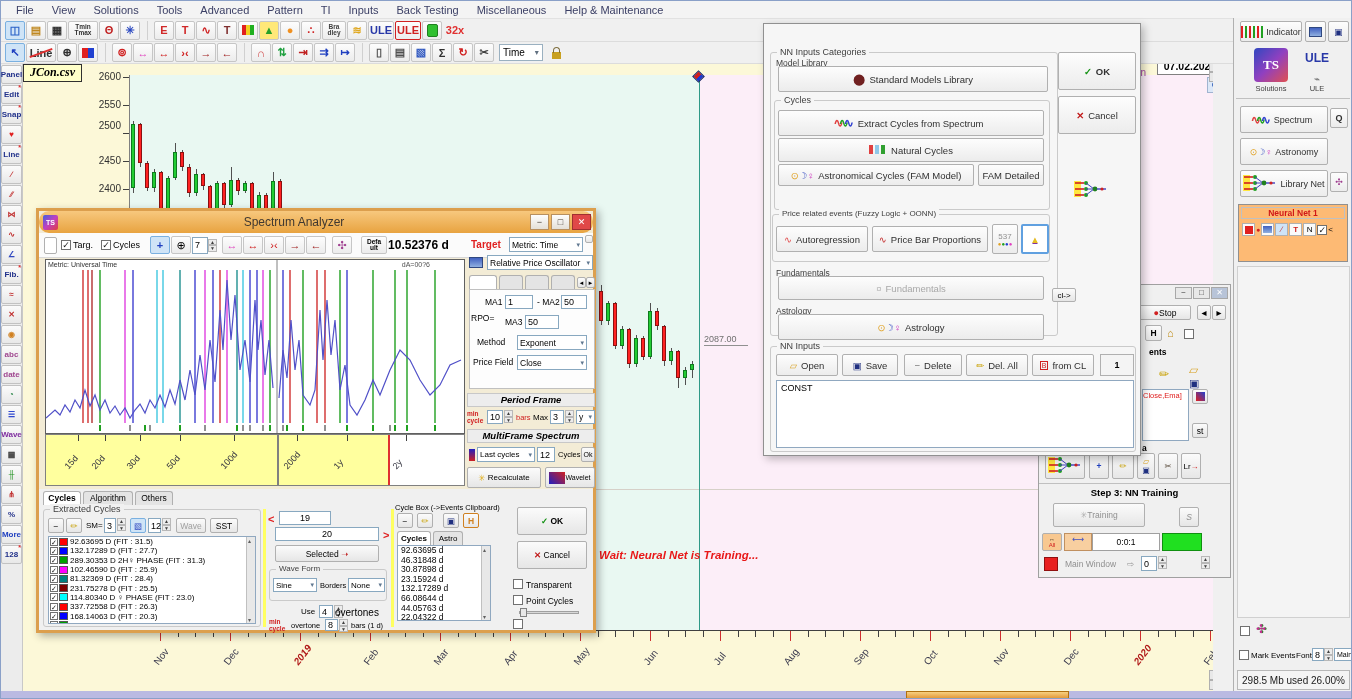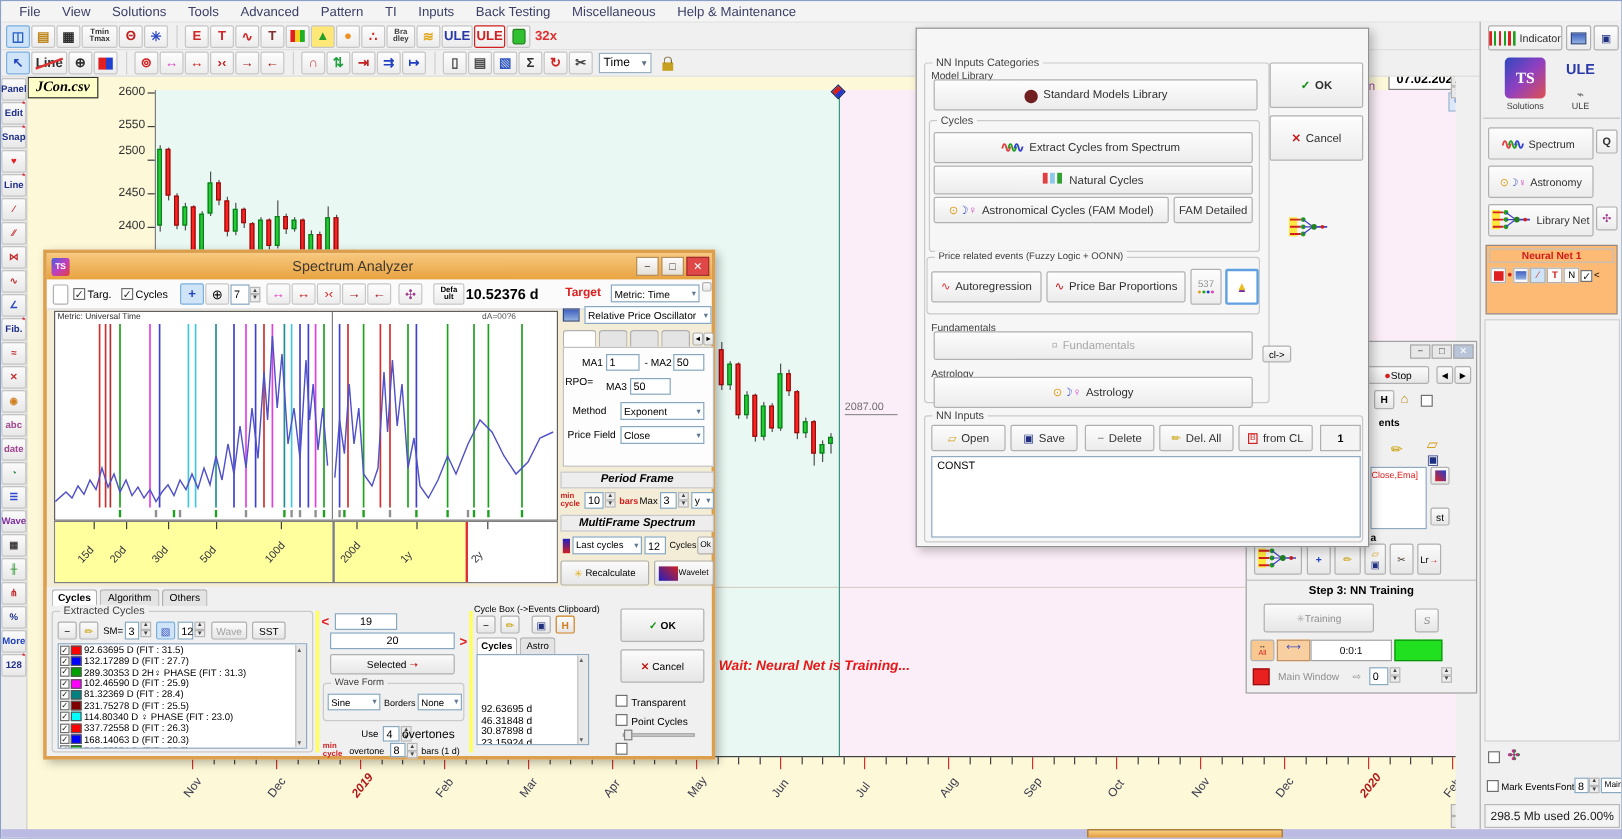--- a/index.html
+++ b/index.html
@@ -69,21 +69,21 @@
   .sel { border:1px solid #88a8c0; background:#fff; display:flex; align-items:center; justify-content:space-between; padding:0 2px; font-size:8.5px; }
   .sel:after { content:"▾"; color:#607890; font-size:7px; margin-left:2px; }
   .spin { display:inline-flex; flex-direction:column; width:9px; }
   .spin span { font-size:5px; line-height:4.5px; text-align:center; color:#404040; border:1px solid #b8b8b8; background:#ececec; }
   .inp { border:1px solid #88a8c0; background:#fff; font-size:9px; padding:0 2px; display:flex; align-items:center; }
   .red-stack { color:#d02020; font-size:6.5px; line-height:6.5px; font-weight:bold; }
   .hdr-italic { font-weight:bold; font-style:italic; font-size:9.5px; text-align:center; background:#ededed; border:1px solid #c8c8c8; }
 
   
   .spectrum { position:absolute; left:35px; top:207px; width:560px; height:425px; border:3px solid #dc9f4d; background:#f3ecd6; z-index:3; box-shadow:3px 3px 8px rgba(0,0,0,.3); }
-  .sp-title { position:absolute; left:0; top:0; width:554px; height:22px; background:linear-gradient(#f7c87e,#e8a340); display:flex; align-items:center; }
+  .sp-title { position:absolute; left:0; top:0; width:554px; height:22px; background:linear-gradient(#f7c87e,#e8a340); display:flex; align-items:center;border-radius:10px; }
   .sp-title .cap { flex:1; text-align:center; font-size:12px; color:#403830; }
   .ts-logo { width:15px; height:15px; margin-left:4px; background:linear-gradient(135deg,#4060e0,#c040c0,#e04040); border-radius:2px; color:#fff; font-size:7px; font-weight:bold; text-align:center; line-height:15px; }
   .cap-btn { width:19px; height:16px; border:1px solid #b89060; background:linear-gradient(#fdfdfd,#e4e0d8); font-size:9px; text-align:center; line-height:14px; margin-right:2px; color:#403830; }
   .cap-btn.close { background:#e04848; color:#fff; border-color:#a03030; }
   .sp-toolbar { position:absolute; left:0; top:22px; width:554px; height:25px; background:#fbfbfb; border-bottom:1px solid #d8d8d8; display:flex; align-items:center; padding-left:5px; }
   .sp-toolbar .tb-btn { height:18px; }
   .sp-chart { position:absolute; left:6px; top:48px; width:420px; height:175px; background:#fff; border:1px solid #606060; }
   .sp-chart .metric { position:absolute; left:2px; top:1px; font-size:7px; color:#303030; z-index:2; }
   .sp-chart .da { position:absolute; right:34px; top:1px; font-size:7px; color:#505050; z-index:2; }
   .sp-band { position:absolute; left:6px; top:223px; width:420px; height:52px; border:1px solid #808080; background:#fff; overflow:hidden; }
@@ -931,21 +931,21 @@
       <div class="sel" style="position:absolute;left:50px;top:120px;width:70px;height:15px">
           <span>Close</span>
         </div>
       <div class="hdr-italic" style="position:absolute;left:0;top:158px;width:128px;height:14px">Period Frame</div>
       <span class="red-stack" style="position:absolute;left:0;top:176px;width:18px">min cycle</span>
       <div class="inp" style="position:absolute;left:20px;top:175px;width:16px;height:14px">10</div>
       <span class="spin" style="position:absolute;left:37px;top:175px">
           <span>▲</span>
           <span>▼</span>
         </span>
-      <span style="position:absolute;left:49px;top:178px;color:#d02020;font-size:7.5px;font-weight:bold">bars</span>
+      <span style="position:absolute;left:49px;top:178px;color:#d02020;font-size:7.5px;font-weight:normal">bars</span>
       <span style="position:absolute;left:66px;top:178px;font-size:8px">Max</span>
       <div class="inp" style="position:absolute;left:83px;top:175px;width:14px;height:14px">3</div>
       <span class="spin" style="position:absolute;left:98px;top:175px">
           <span>▲</span>
           <span>▼</span>
         </span>
       <div class="sel" style="position:absolute;left:109px;top:175px;width:19px;height:14px">
           <span>y</span>
         </div>
       <div class="hdr-italic" style="position:absolute;left:0;top:194px;width:128px;height:14px">MultiFrame Spectrum</div>
@@ -1082,21 +1082,21 @@
       <div class="mini" style="left:404px;top:24px;width:16px;height:15px">
           <span style="color:#203080">▣</span>
         </div>
       <div class="mini" style="left:424px;top:24px;width:16px;height:15px;border-color:#d08020">
           <span style="color:#d08020;font-weight:bold">H</span>
         </div>
       <div class="tab active" style="left:358px;top:42px;width:34px;font-size:8px">Cycles</div>
       <div class="tab" style="left:394px;top:42px;width:30px;font-size:8px">Astro</div>
       <div style="position:absolute;left:358px;top:56px;width:94px;height:76px;background:#fff;border:1px solid #90a8c0;overflow:hidden;font-size:8.5px;padding-left:3px" id="cyclebox-list">
         <div class="scrollbar-v"></div>
-      <div style="height: 9.6px; line-height: 9.6px; margin-top: 40px;">92.63695 d</div>
+      <div style="height: 9.6px; line-height: 9.6px;">92.63695 d</div>
           <div style="height: 9.6px; line-height: 9.6px;">46.31848 d</div>
           <div style="height: 9.6px; line-height: 9.6px;">30.87898 d</div>
           <div style="height: 9.6px; line-height: 9.6px;">23.15924 d</div>
           <div style="height: 9.6px; line-height: 9.6px;">132.17289 d</div>
           <div style="height: 9.6px; line-height: 9.6px;">66.08644 d</div>
           <div style="height: 9.6px; line-height: 9.6px;">44.05763 d</div>
           <div style="height: 9.6px; line-height: 9.6px;">22.04322 d</div>
         </div>
       <div class="mini" style="left:478px;top:18px;width:70px;height:28px;font-weight:bold"><span class="ok-green">✓</span>&nbsp;<span>OK</span></div>
       <div class="mini" style="left:478px;top:52px;width:70px;height:28px"><span class="cancel-red">✕</span>&nbsp;<span>Cancel</span></div>

